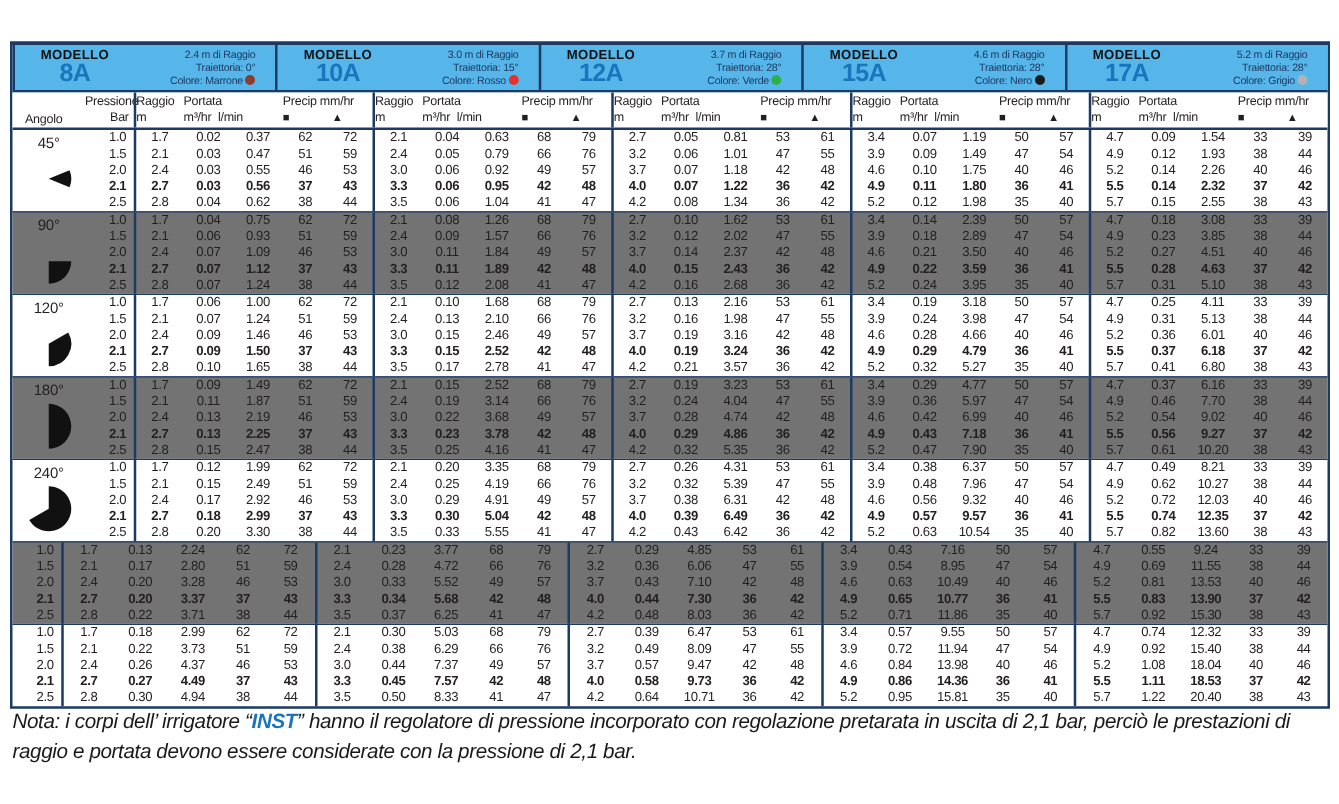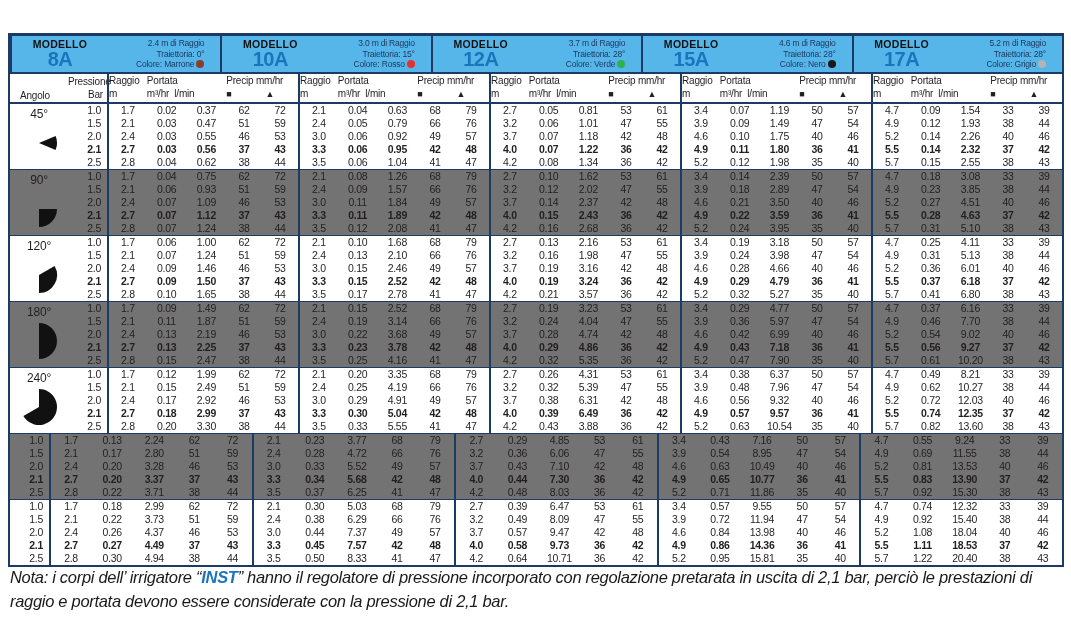--- a/index.html
+++ b/index.html
@@ -1115,21 +1115,21 @@
             <div class="data-row bold-row">
               <span>4.0</span>
               <span>0.39</span>
               <span>6.49</span>
               <span>36</span>
               <span>42</span>
             </div>
             <div class="data-row">
               <span>4.2</span>
               <span>0.43</span>
-              <span>3.88</span>
+              <span>6.42</span>
               <span>36</span>
               <span>42</span>
             </div>
           </div>
           <div class="data-group">
             <div class="data-row">
               <span>3.4</span>
               <span>0.38</span>
               <span>6.37</span>
               <span>50</span>

